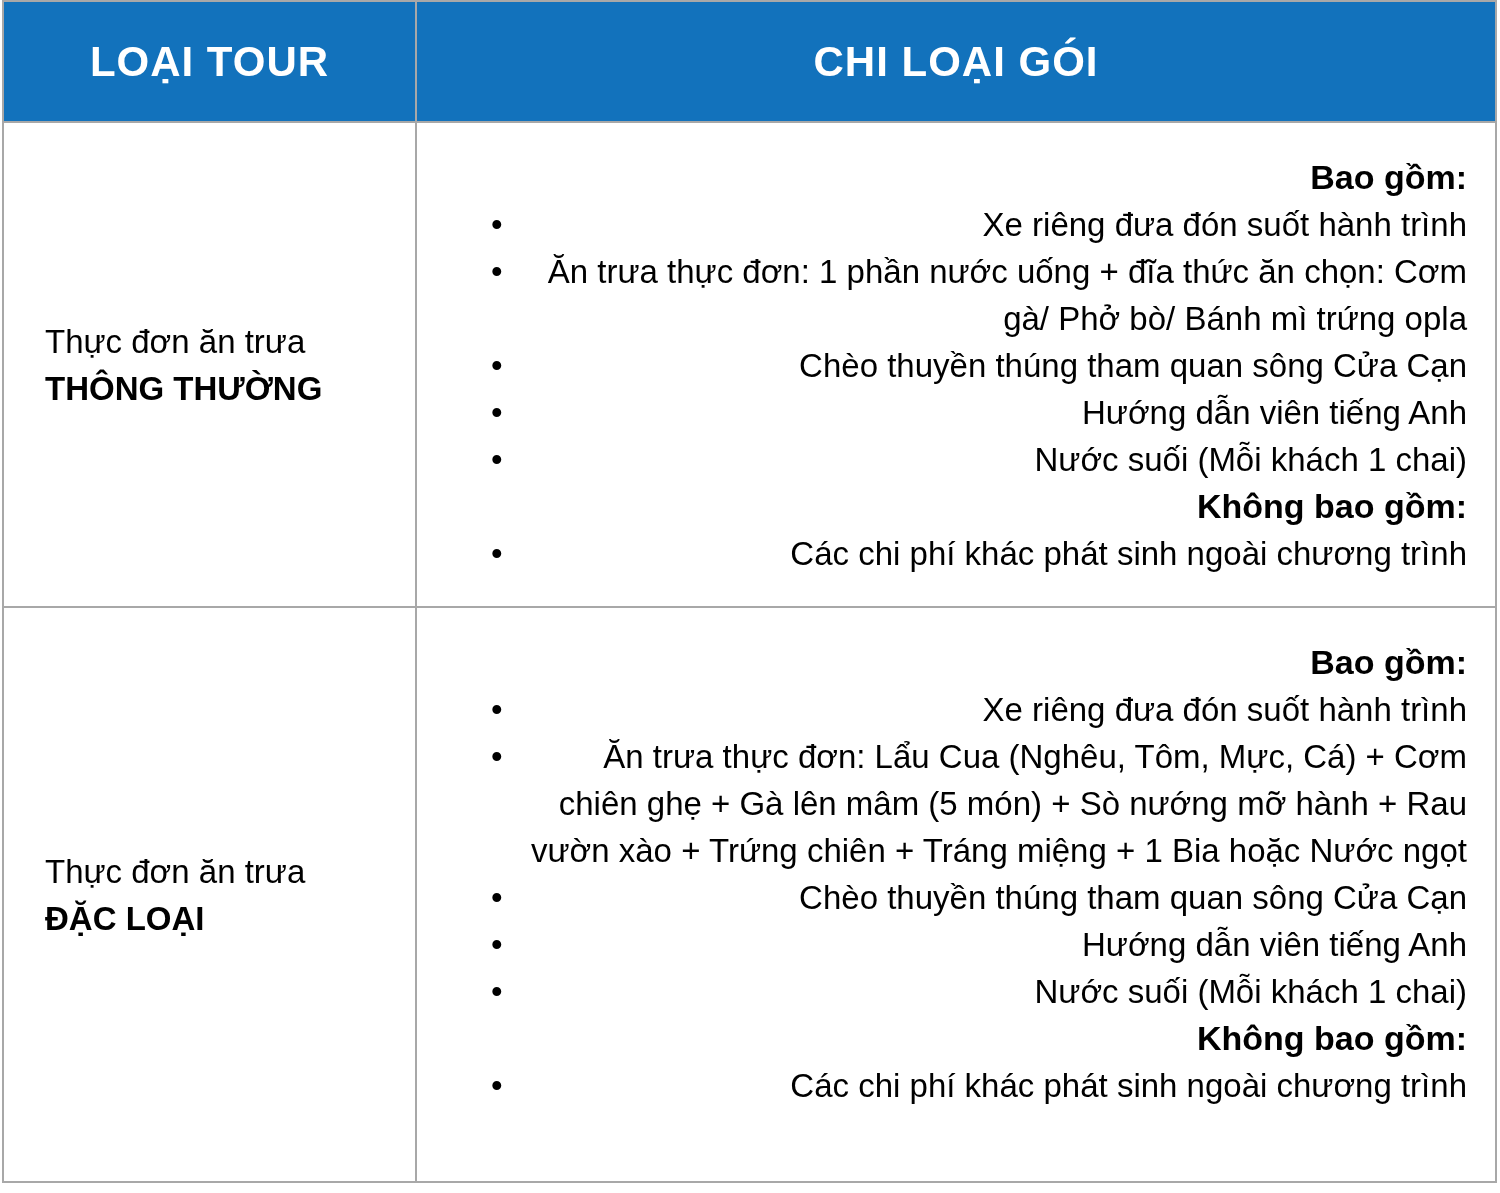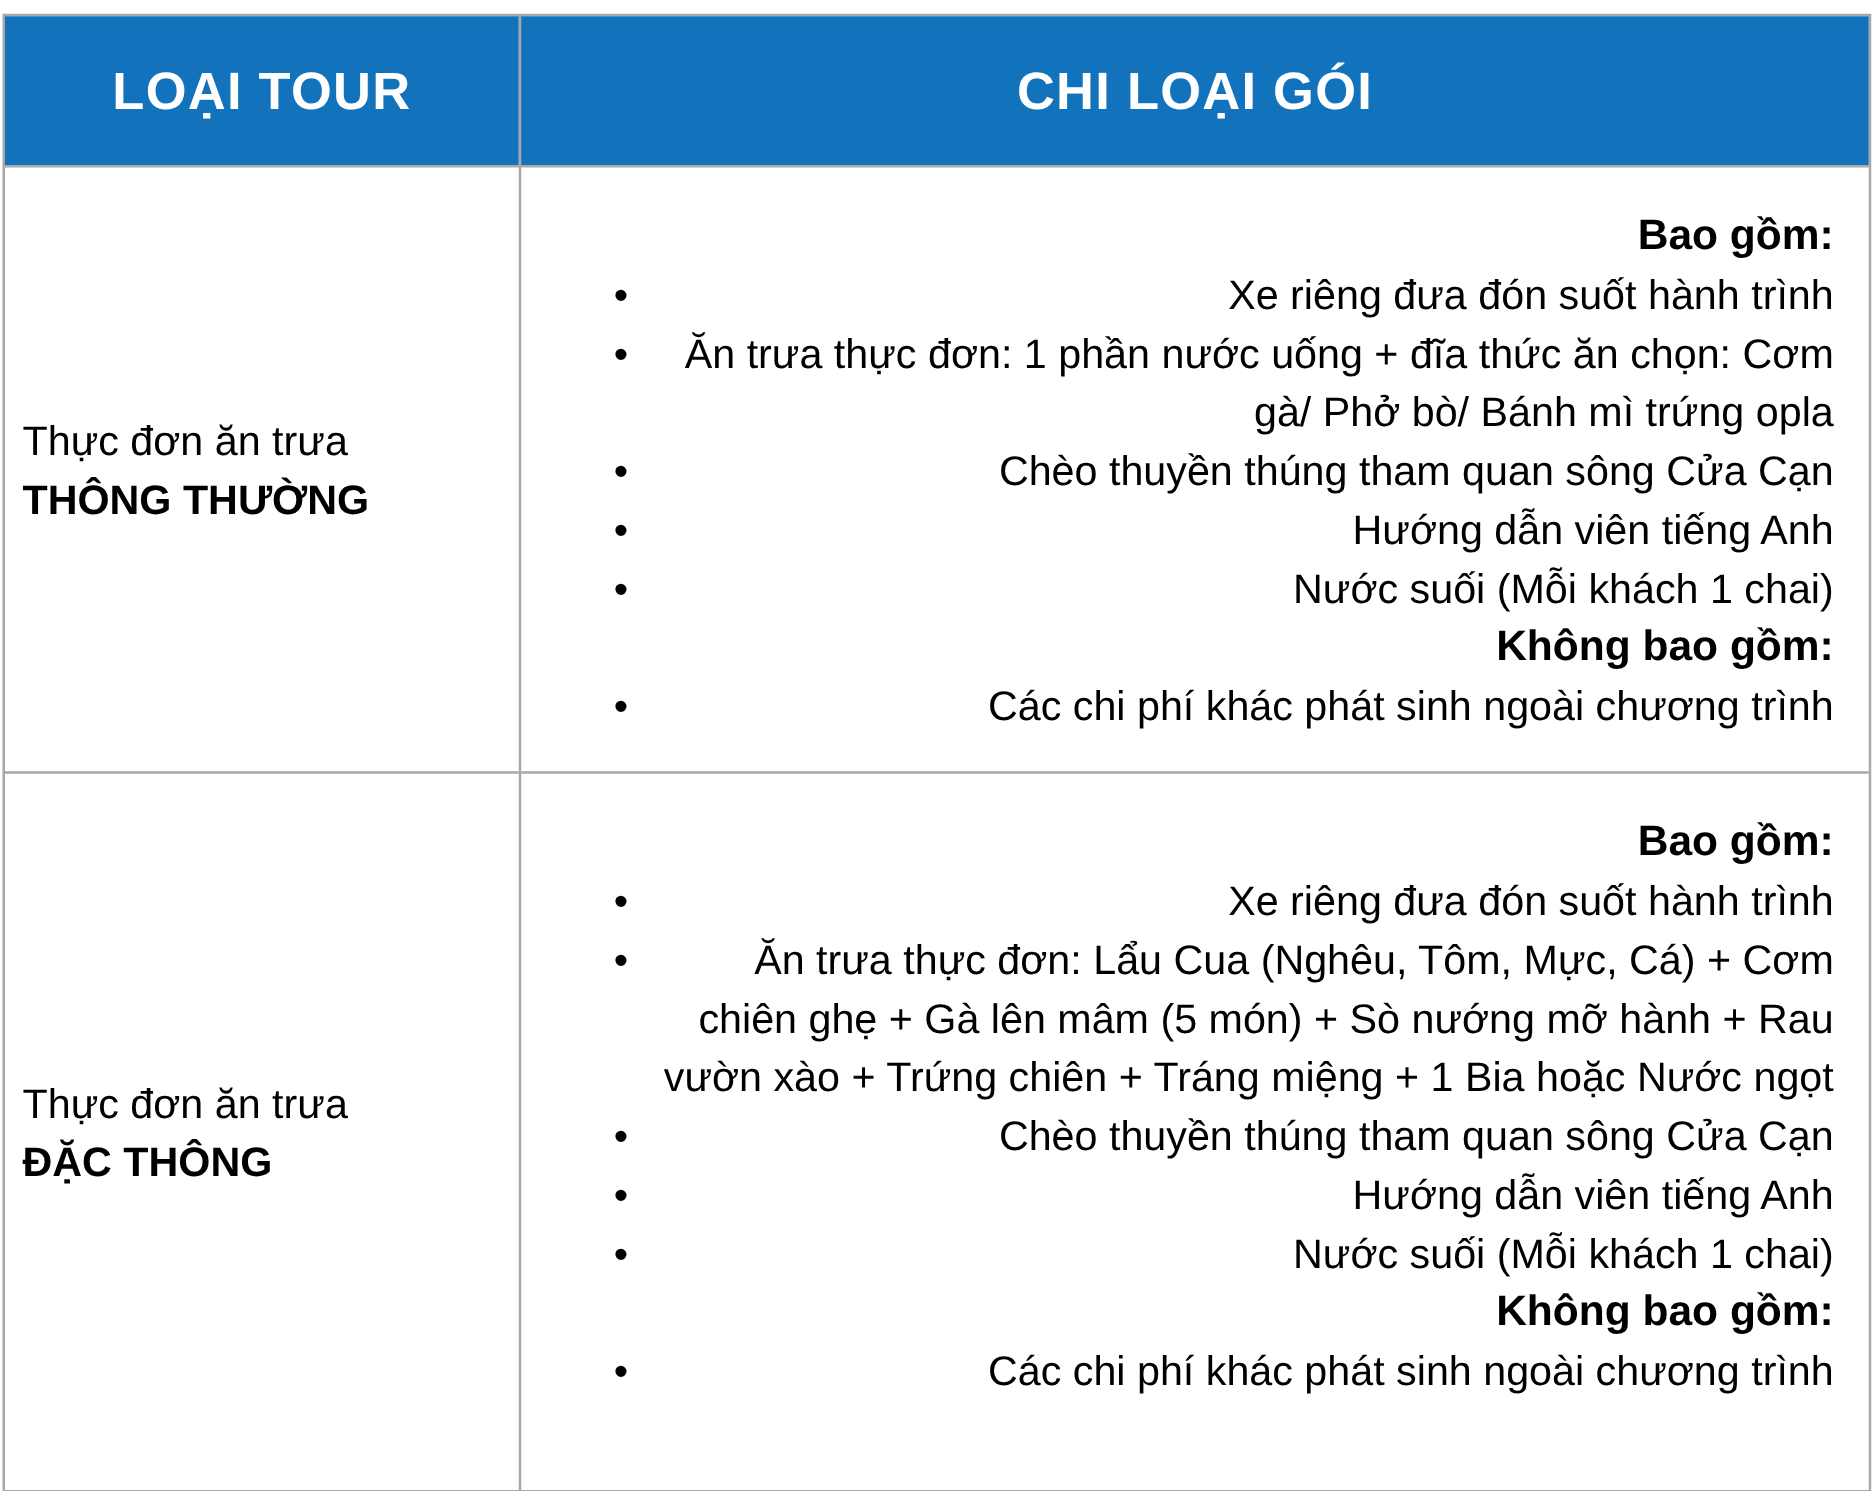--- a/index.html
+++ b/index.html
@@ -26,39 +26,38 @@
   .pricing-table {
     position: absolute;
     left: 2px;
     top: 0;
     width: 1495px;
     border: 2px solid var(--border);
     display: grid;
     grid-template-columns: 411px 1fr;
     grid-template-rows: 119px 485px 575px;
     background: #ffffff;
-    margin-top: 11px;
   }
   .th {
     background: var(--header-bg);
     color: var(--header-text);
     display: flex;
     align-items: center;
     justify-content: center;
     font-weight: bold;
     font-size: 42px;
     letter-spacing: 1px;
   }
   .col2 { border-left: 2px solid var(--border); }
   .body-row-cell { border-top: 2px solid var(--border); }
   .tour-cell {
     display: flex;
     flex-direction: column;
     justify-content: center;
-    padding-left: 14px;
+    padding-left: 41px;
     padding-right: 10px;
     font-size: 33px;
     line-height: 47px;
   }
   .tour-emphasis { font-weight: bold; }
   .detail-cell {
     padding: 31px 28px 0 33px;
     font-size: 33px;
     line-height: 47px;
     text-align: right;
@@ -107,21 +106,21 @@
         <li>Nước suối (Mỗi khách 1 chai)</li>
       </ul>
       <div class="sec-head">Không bao gồm:</div>
       <ul>
         <li>Các chi phí khác phát sinh ngoài chương trình</li>
       </ul>
     </div>
 
     <div class="tour-cell body-row-cell col1">
       <div class="tour-line">Thực đơn ăn trưa</div>
-      <div class="tour-emphasis">ĐẶC THÔNG</div>
+      <div class="tour-emphasis">ĐẶC LOẠI</div>
     </div>
     <div class="detail-cell body-row-cell col2">
       <div class="sec-head">Bao gồm:</div>
       <ul>
         <li>Xe riêng đưa đón suốt hành trình</li>
         <li><span class="b">Ăn trưa thực đơn:</span><span> Lẩu Cua (Nghêu, Tôm, Mực, Cá) + Cơm chiên ghẹ + Gà lên mâm (5 món) + Sò nướng mỡ hành + Rau vườn xào + Trứng chiên + Tráng miệng + 1 Bia hoặc Nước ngọt</span></li>
         <li>Chèo thuyền thúng tham quan sông Cửa Cạn</li>
         <li>Hướng dẫn viên tiếng Anh</li>
         <li>Nước suối (Mỗi khách 1 chai)</li>
       </ul>

